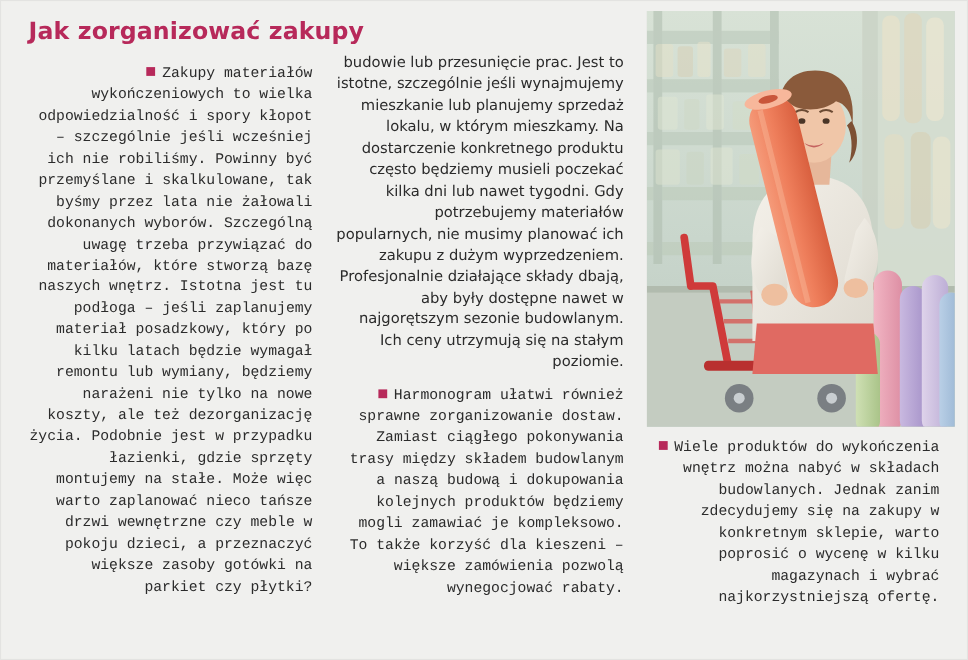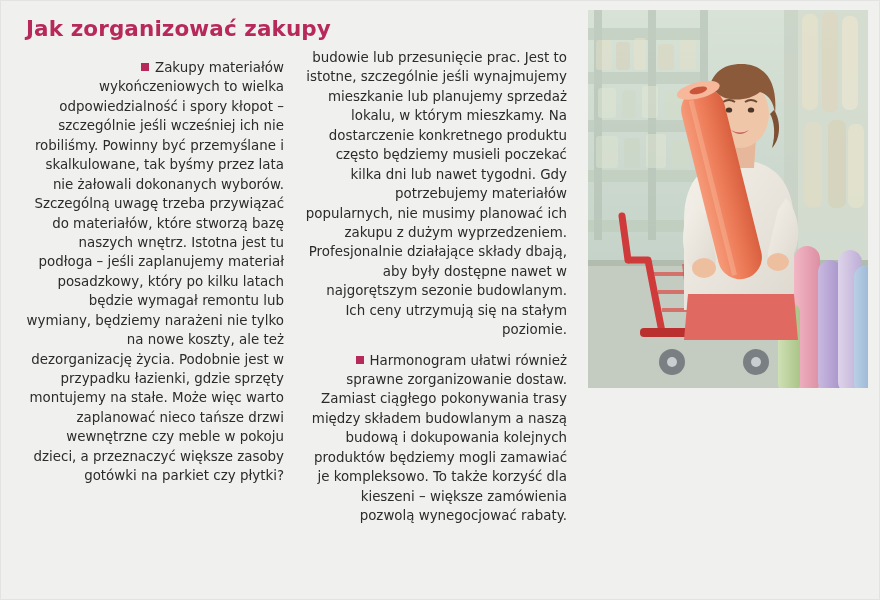--- a/index.html
+++ b/index.html
@@ -62,20 +62,21 @@
     top: 398px;
     width: 266px;
   }
 
   p.para {
     margin: 0 0 11px 0;
     text-align: right;
   }
   p.para:last-child {
     margin-bottom: 0;
+    font-family: Liberation Mono, monospace;
   }
 
   .bullet-sq {
     display: inline-block;
     width: 8px;
     height: 8px;
     background: #b7295a;
     margin-right: 6px;
     position: relative;
     top: -1px;
@@ -262,16 +263,21 @@
 
     <div class="col col-mid">
       <p class="para">
         <span>budowie lub przesunięcie prac. Jest to istotne, szczególnie jeśli wynajmujemy mieszkanie lub planujemy sprzedaż lokalu, w którym mieszkamy. Na dostarczenie konkretnego produktu często będziemy musieli poczekać kilka dni lub nawet tygodni. Gdy potrzebujemy materiałów popularnych, nie musimy planować ich zakupu z dużym wyprzedzeniem. Profesjonalnie działające składy dbają, aby były dostępne nawet w najgorętszym sezonie budowlanym. Ich ceny utrzymują się na stałym poziomie.</span>
       </p>
       <p class="para">
         <span class="bullet-sq"></span><span>Harmonogram ułatwi również sprawne zorganizowanie dostaw. Zamiast ciągłego pokonywania trasy między składem budowlanym a naszą budową i dokupowania kolejnych produktów będziemy mogli zamawiać je kompleksowo. To także korzyść dla kieszeni – większe zamówienia pozwolą wynegocjować rabaty.</span>
       </p>
     </div>
 
+    <div class="col col-right">
+      <p class="para">
+        <span class="bullet-sq"></span><span>Wiele produktów do wykończenia wnętrz można nabyć w składach budowlanych. Jednak zanim zdecydujemy się na zakupy w konkretnym sklepie, warto poprosić o wycenę w kilku magazynach i wybrać najkorzystniejszą ofertę.</span>
+      </p>
+    </div>
 
   </div>
   <div class="page-border"></div>
 </div>
 
 </body></html>

